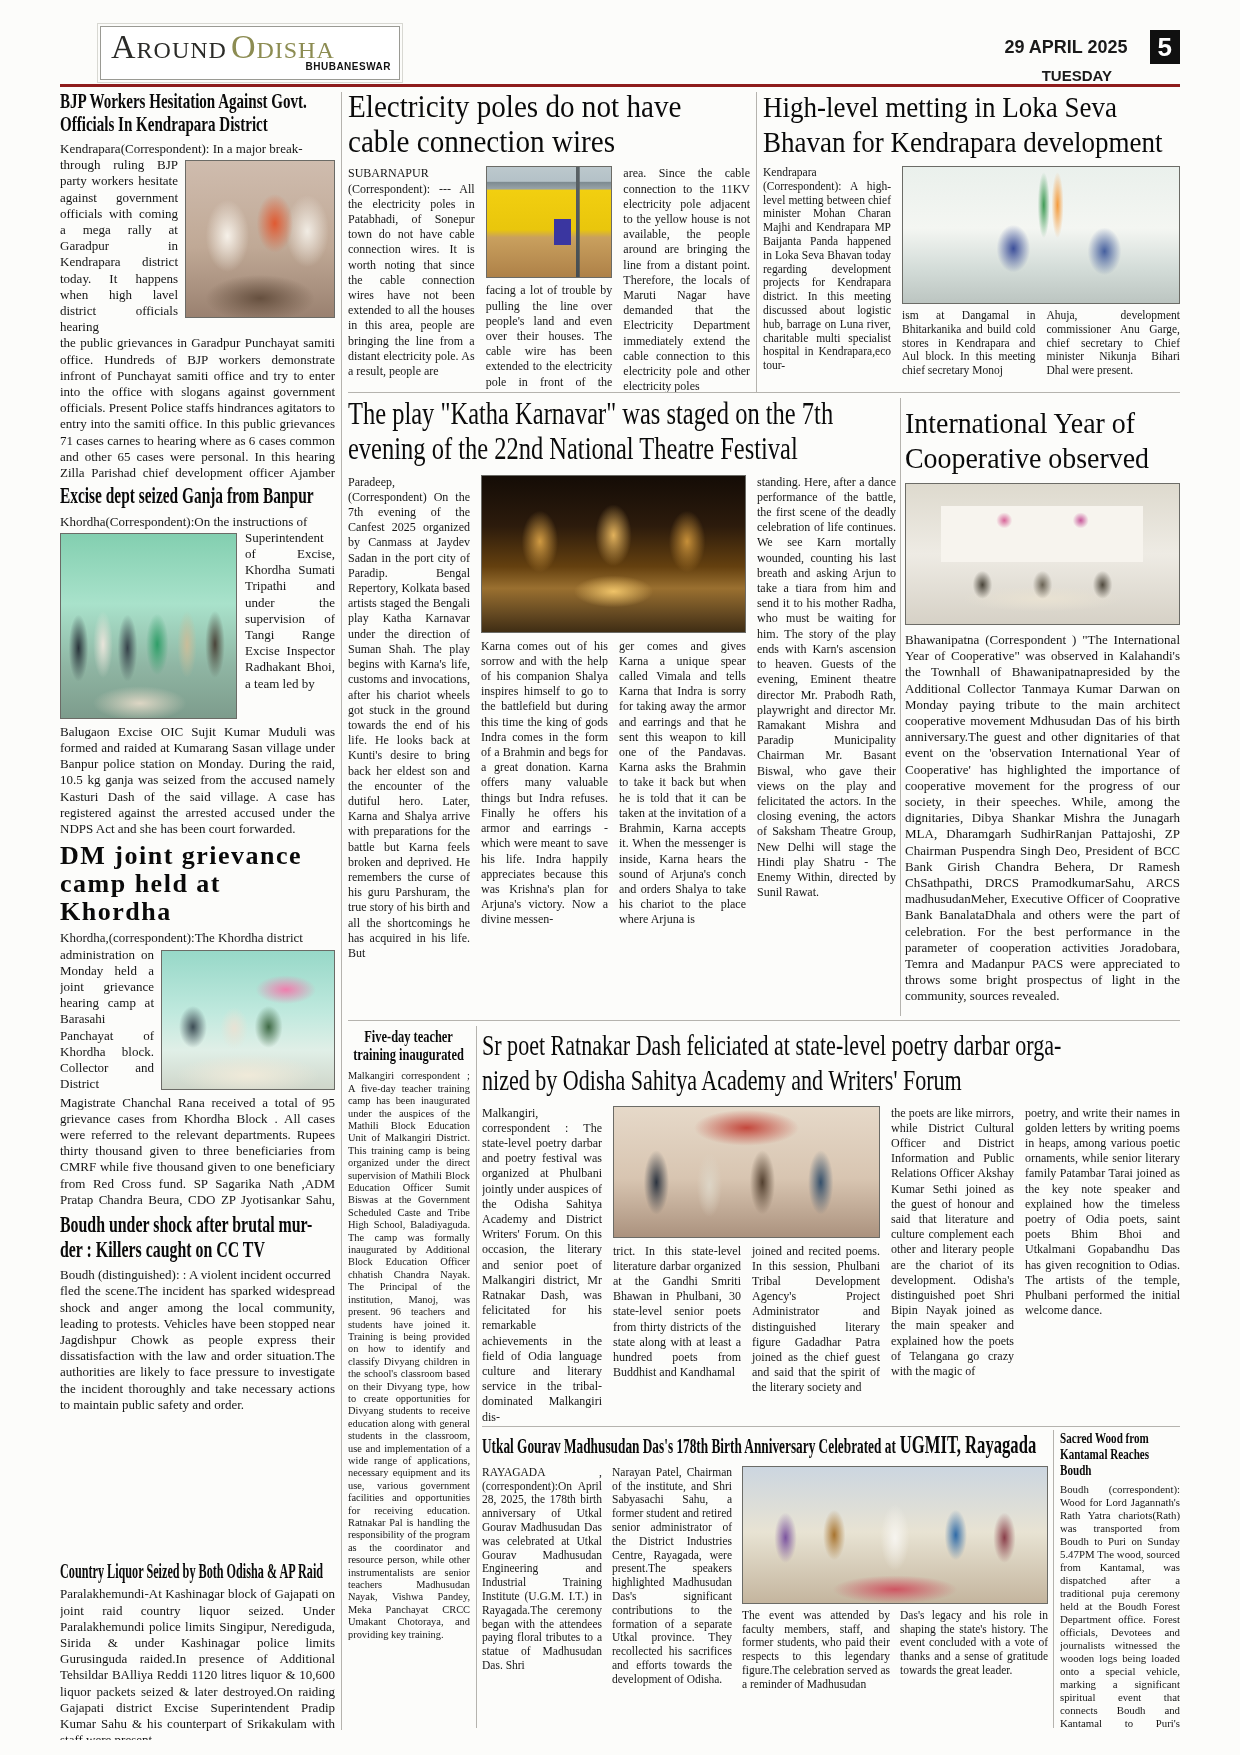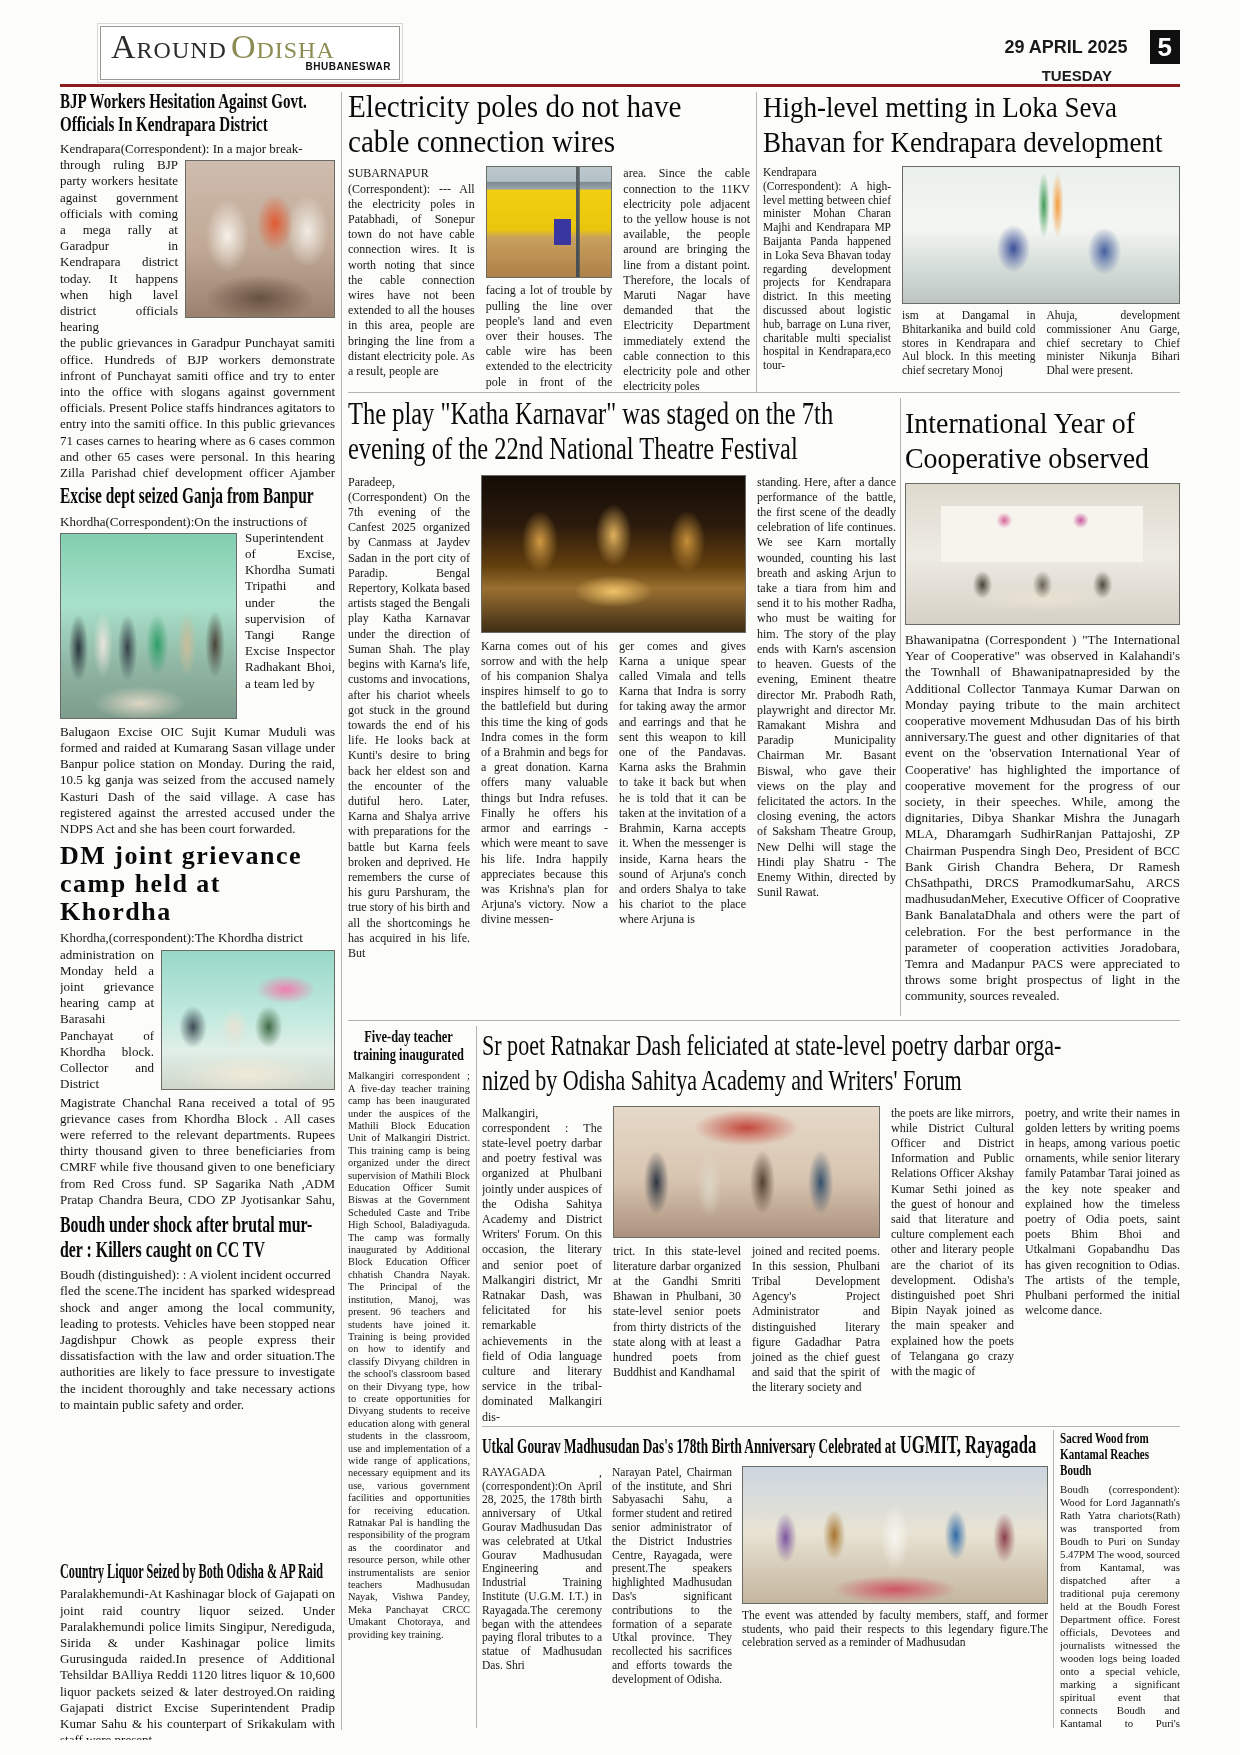--- a/index.html
+++ b/index.html
@@ -208,20 +208,21 @@
 
   <section class="abs" style="left:482px;top:1432px;width:566px;height:296px">
     <h2 class="hl" style="margin-bottom:7px"><span class="cond" style="width:151%;transform:scaleX(.665);white-space:nowrap"><span style="font-size:20px">Utkal Gourav Madhusudan Das's 178th Birth Anniversary Celebrated at</span> <span style="font-size:25px">UGMIT, Rayagada</span></span></h2>
     <div class="cols" style="gap:10px">
       <div class="bd-md" style="flex:0 0 120px">RAYAGADA , (correspondent):On April 28, 2025, the 178th birth anniversary of Utkal Gourav Madhusudan Das was celebrated at Utkal Gourav Madhusudan Engineering and Industrial Training Institute (U.G.M. I.T.) in Rayagada.The ceremony began with the attendees paying floral tributes to a statue of Madhusudan Das. Shri</div>
       <div class="bd-md" style="flex:0 0 120px">Narayan Patel, Chairman of the institute, and Shri Sabyasachi Sahu, a former student and retired senior administrator of the District Industries Centre, Rayagada, were present.The speakers highlighted Madhusudan Das's significant contributions to the formation of a separate Utkal province. They recollected his sacrifices and efforts towards the development of Odisha.</div>
       <div class="col">
         <div class="photo ph-statue" style="width:100%;height:138px;margin-bottom:5px"></div>
         <div class="cols" style="gap:10px">
           <div class="col bd-md">The event was attended by faculty members, staff, and former students, who paid their respects to this legendary figure.The celebration served as a reminder of Madhusudan</div>
+          <div class="col bd-md">Das's legacy and his role in shaping the state's history. The event concluded with a vote of thanks and a sense of gratitude towards the great leader.</div>
         </div>
       </div>
     </div>
   </section>
 
   <section class="abs" style="left:1060px;top:1430px;width:120px;height:298px">
     <h2 class="hl" style="font-size:15px;margin-bottom:5px"><span class="cond" style="width:135%;transform:scaleX(.74)">Sacred Wood from
 Kantamal Reaches Boudh</span></h2>
     <div class="bd-xs" style="font-size:10.8px;line-height:13px">Boudh (correspondent): Wood for Lord Jagannath's Rath Yatra chariots(Rath) was transported from Boudh to Puri on Sunday 5.47PM The wood, sourced from Kantamal, was dispatched after a traditional puja ceremony held at the Boudh Forest Department office. Forest officials, Devotees and journalists witnessed the wooden logs being loaded onto a special vehicle, marking a significant spiritual event that connects Boudh and Kantamal to Puri's renowned festival.</div>
   </section>

